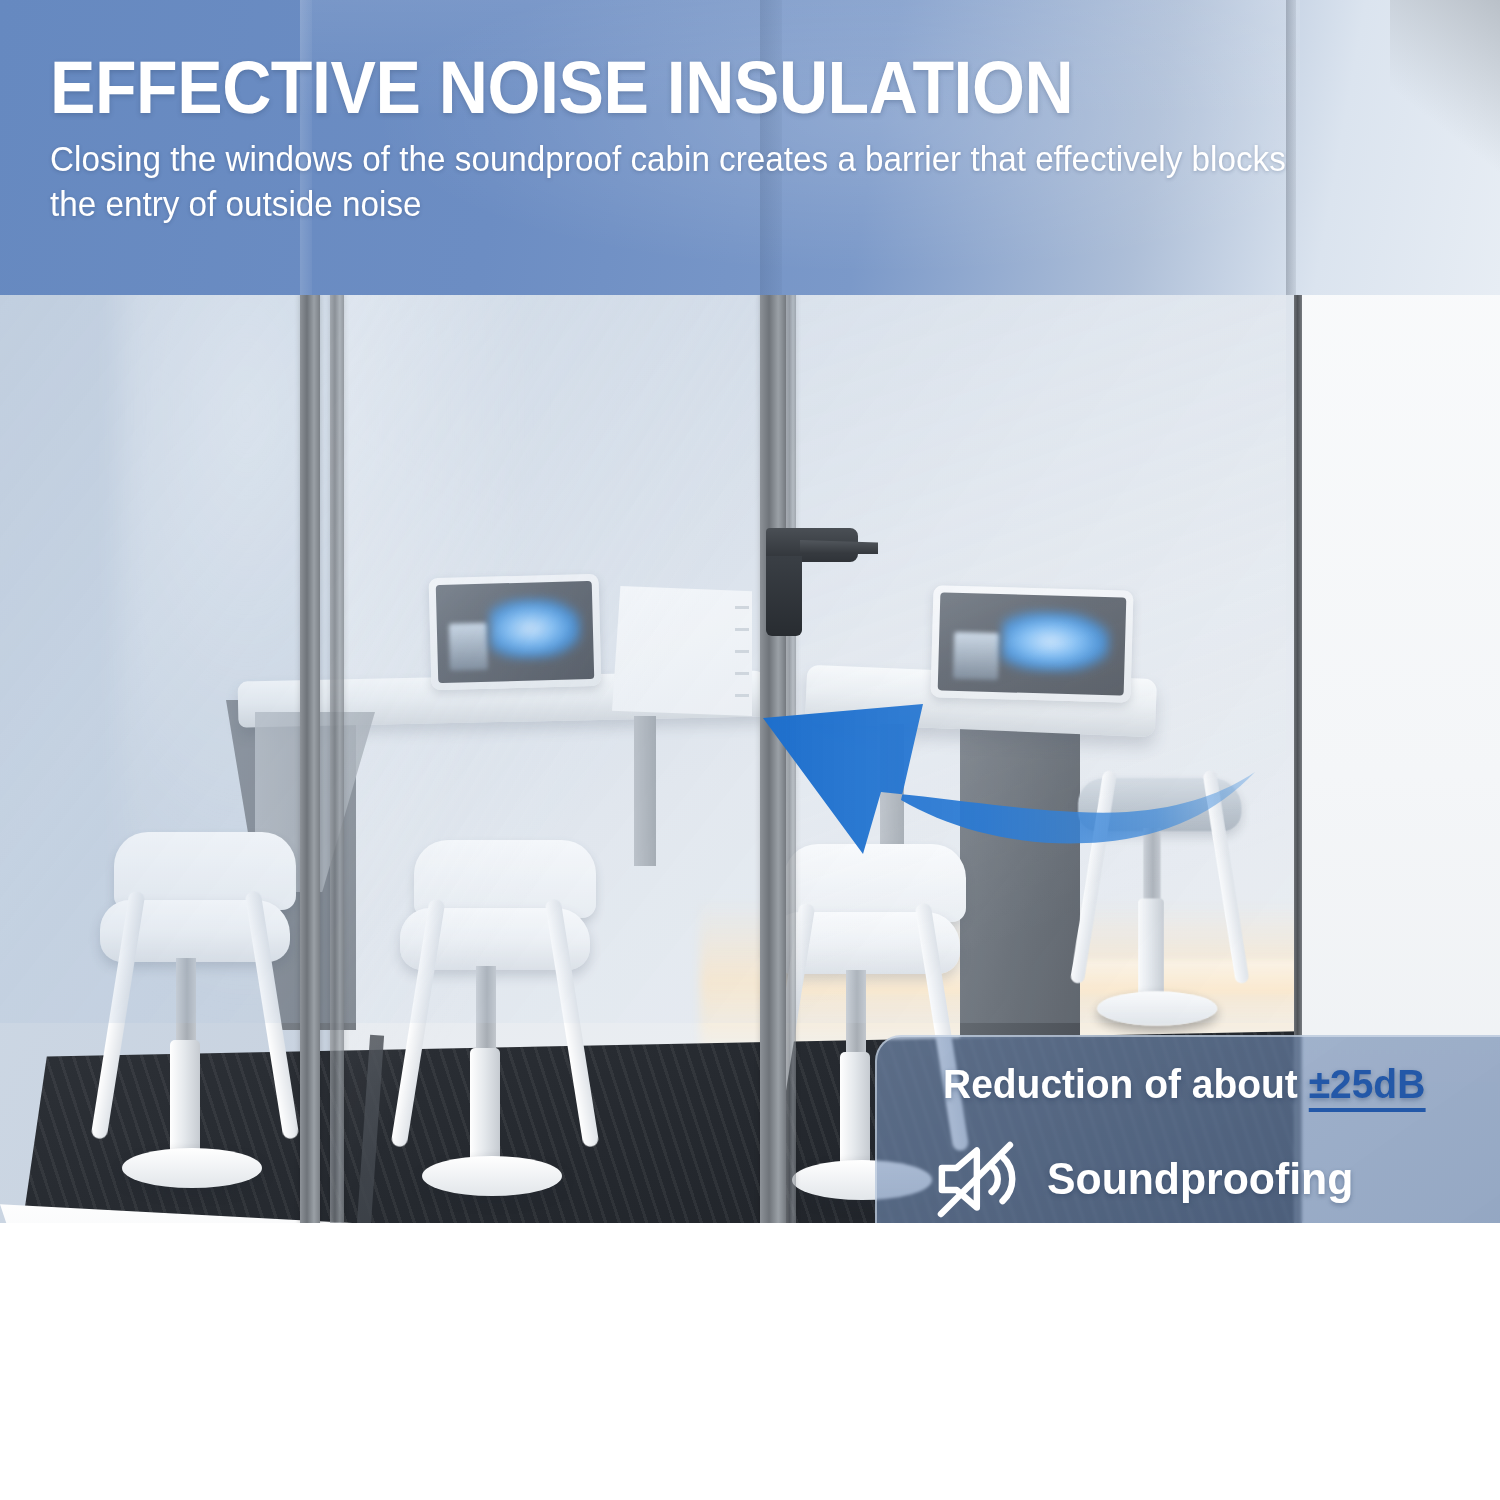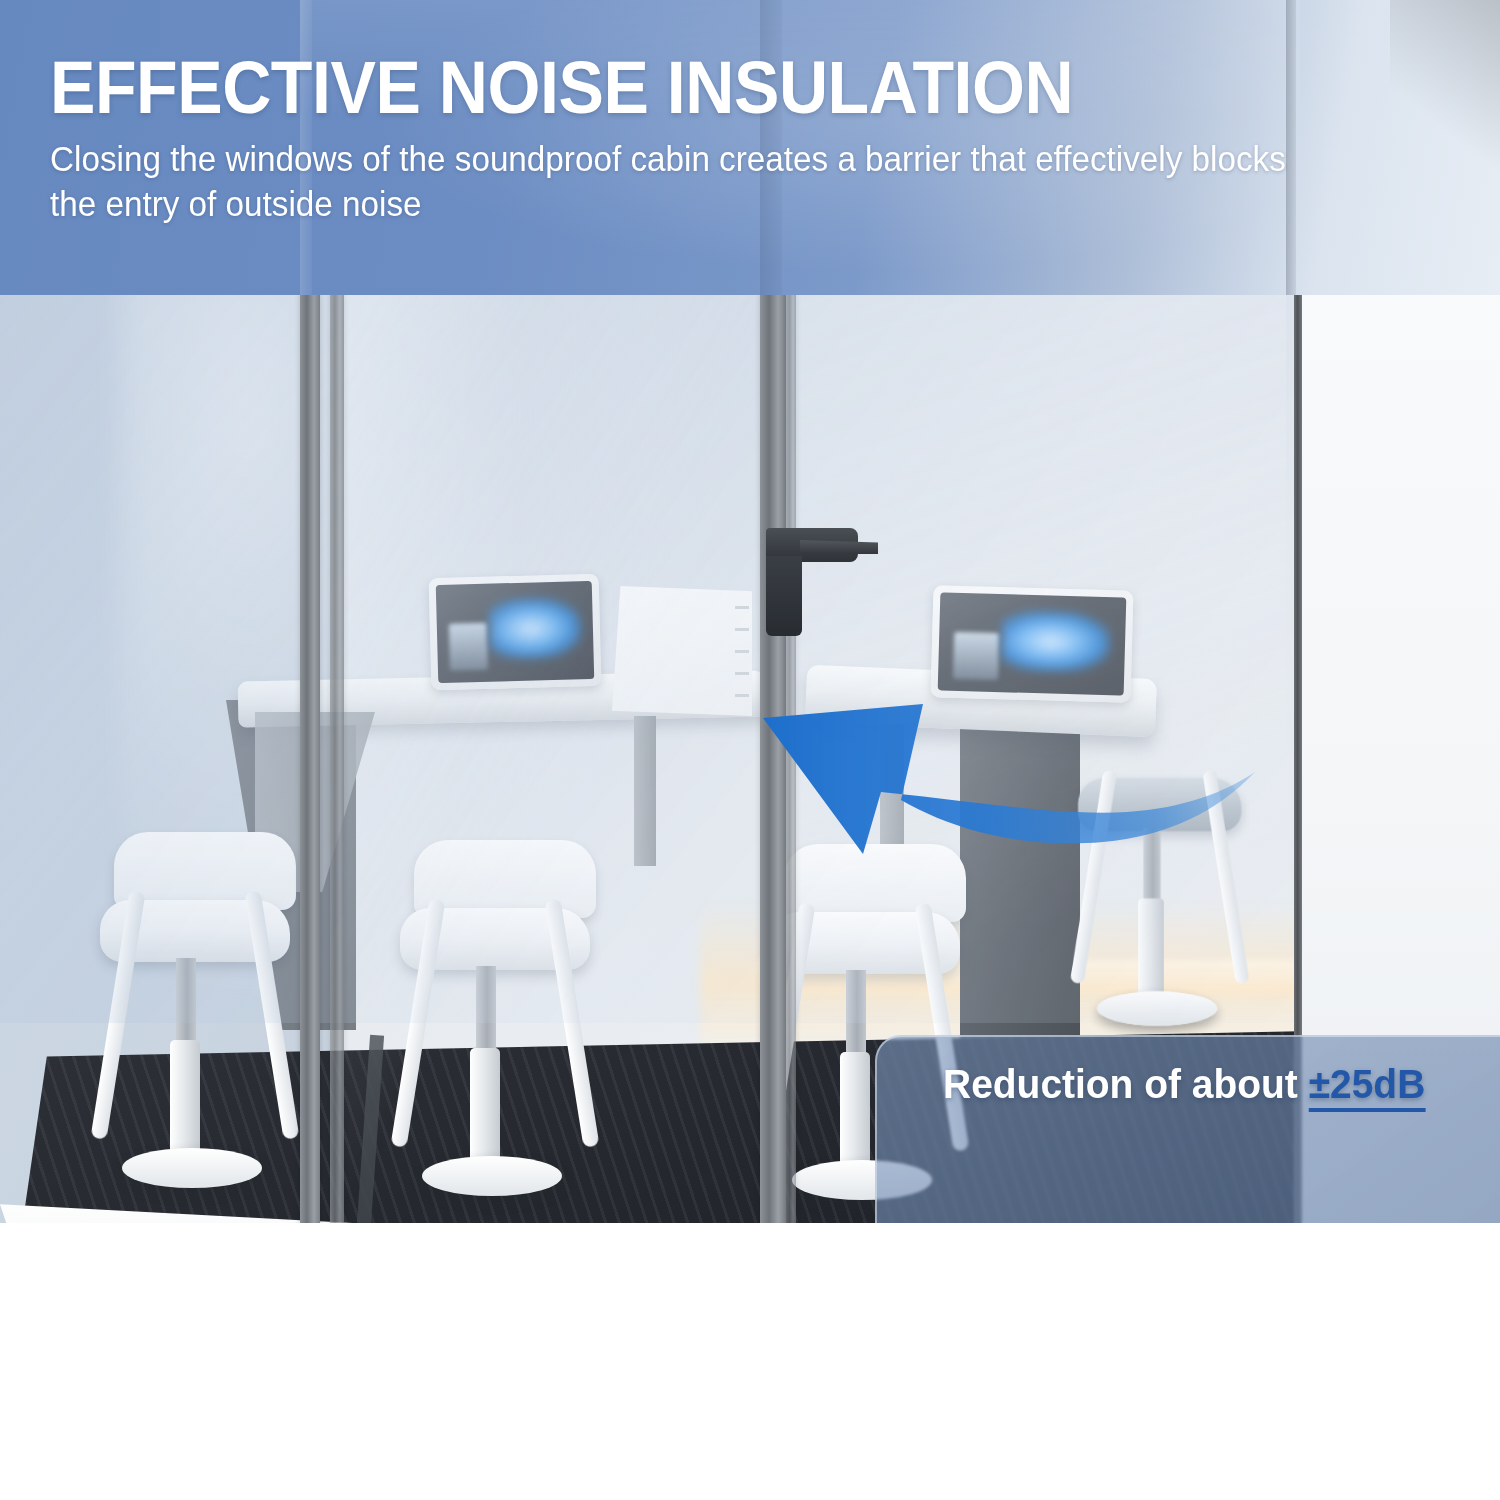--- a/index.html
+++ b/index.html
@@ -521,15 +521,26 @@
       <div class="headline">EFFECTIVE NOISE INSULATION</div>
       <div class="subline">Closing the windows of the soundproof cabin creates a barrier that effectively blocks the entry of outside noise</div>
     </div>
   </div>
 
 
   <div class="badge-right">
     <div class="badge-right-line1">
       <span>Reduction of about </span><span class="db">±25dB</span>
     </div>
+    <div class="badge-right-line2">
+      <span class="mute-icon">
+        <svg viewBox="0 0 100 100" width="92" height="92" xmlns="http://www.w3.org/2000/svg" fill="none" stroke="#ffffff" stroke-width="7" stroke-linecap="round" stroke-linejoin="round">
+          <path d="M14 38 L30 38 L52 19 L52 81 L30 62 L14 62 Z"></path>
+          <path d="M68 36 C77 43 77 57 68 64"></path>
+          <path d="M80 26 C94 39 94 61 80 74"></path>
+          <line x1="13" y1="88" x2="88" y2="13"></line>
+        </svg>
+      </span>
+      <span class="badge-right-label">Soundproofing</span>
+    </div>
   </div>
 
 </div>
 
 </body></html>

